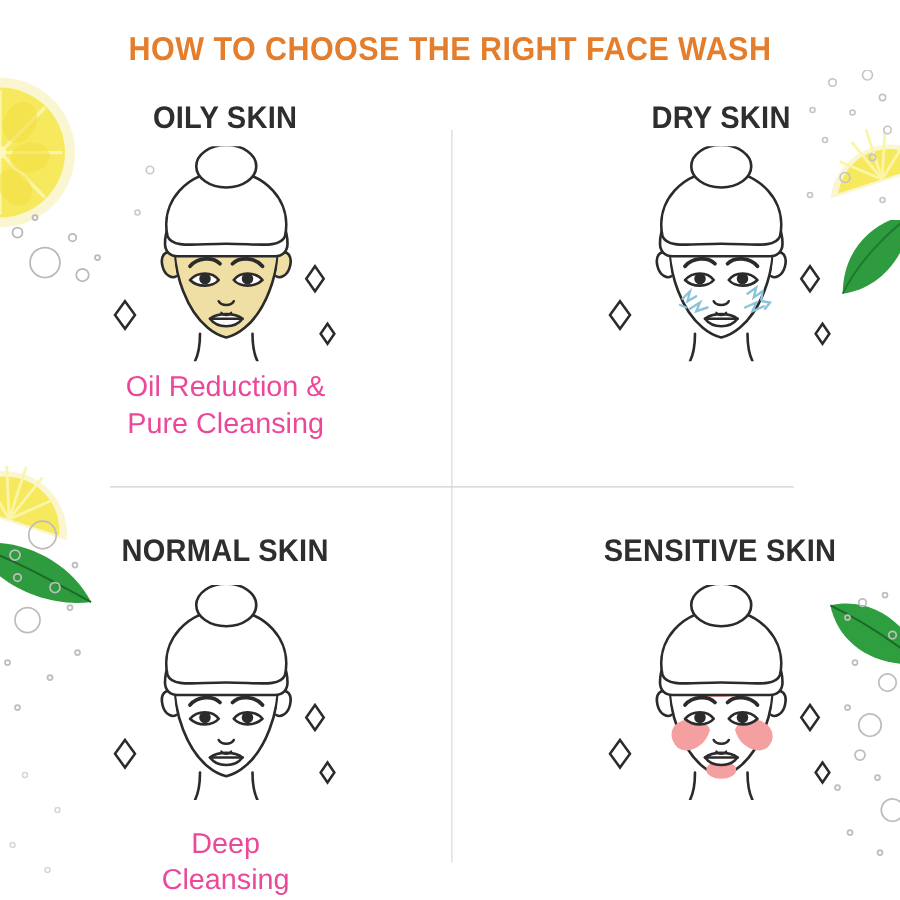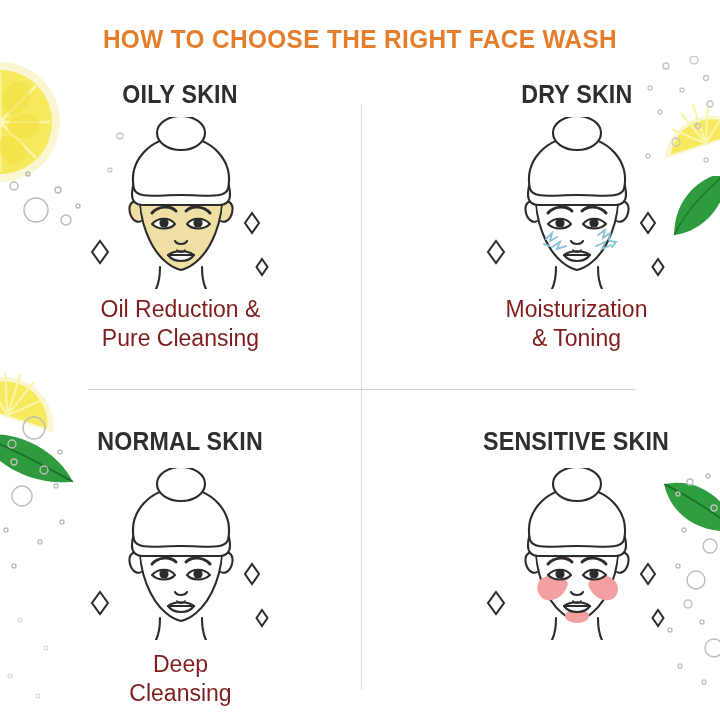--- a/index.html
+++ b/index.html
@@ -51,26 +51,26 @@
 
   .face-wrap{position:relative;width:220px;height:168px;margin-top:8px;
              display:flex;align-items:flex-start;justify-content:center;}
   .cell.q3 .face-wrap,.cell.q4 .face-wrap{margin-top:12px;}
 
   .caption{
     font-family:"Liberation Sans", sans-serif;
     font-weight:normal;
     font-size:23px;
     line-height:1.26;
-    color:#7f1d1d;
+    color:#ec4899;
     text-align:center;
     margin-top:10px;
     white-space:pre-line;
   }
-  .cell.q3 .caption,.cell.q4 .caption{margin-top:14px;}
+  .cell.q3 .caption,.cell.q4 .caption{margin-top:24px;}
 </style>
 </head>
 <body>
 
 <div id="stage">
 
   <svg class="deco" style="left:-46px;top:58px;" width="124" height="128" viewBox="0 0 124 128">
     <g>
       <circle cx="46" cy="64" r="60" fill="#FAF6D2"></circle>
       <circle cx="46" cy="64" r="52" fill="#F7E95E"></circle>
@@ -315,22 +315,20 @@
             <path d="M124 129 l9 -4 -3 7 9 -4"></path>
             <path d="M138 124 l6 1 -4 5"></path>
           </g>
           <g fill="none" stroke="#2B2B2B" stroke-width="2">
             <path d="M176 96 l7 10 -7 10 -7 -10 Z"></path>
             <path d="M186 142 l5.5 8 -5.5 8 -5.5 -8 Z"></path>
             <path d="M24 124 l8 11 -8 11 -8 -11 Z"></path>
           </g>
         </svg>
       </div>
-      <div class="caption">Moisturization
-&amp; Toning</div>
     </div>
 
     <div class="cell q3">
       <div class="heading">NORMAL SKIN</div>
       <div class="face-wrap">
         <svg width="210" height="172" viewBox="0 0 210 172">
           <g fill="none" stroke="#2B2B2B" stroke-width="2.1" stroke-linejoin="round" stroke-linecap="round">
             <path d="M84 150 C84 160 82 168 80 172 M126 150 C126 160 128 168 130 172" fill="#fff"></path>
             <path d="M63 74 C63 52 81 40 105 40 C129 40 147 52 147 74
                      C147 104 136 132 120 145 C113 151 105 153 105 153

